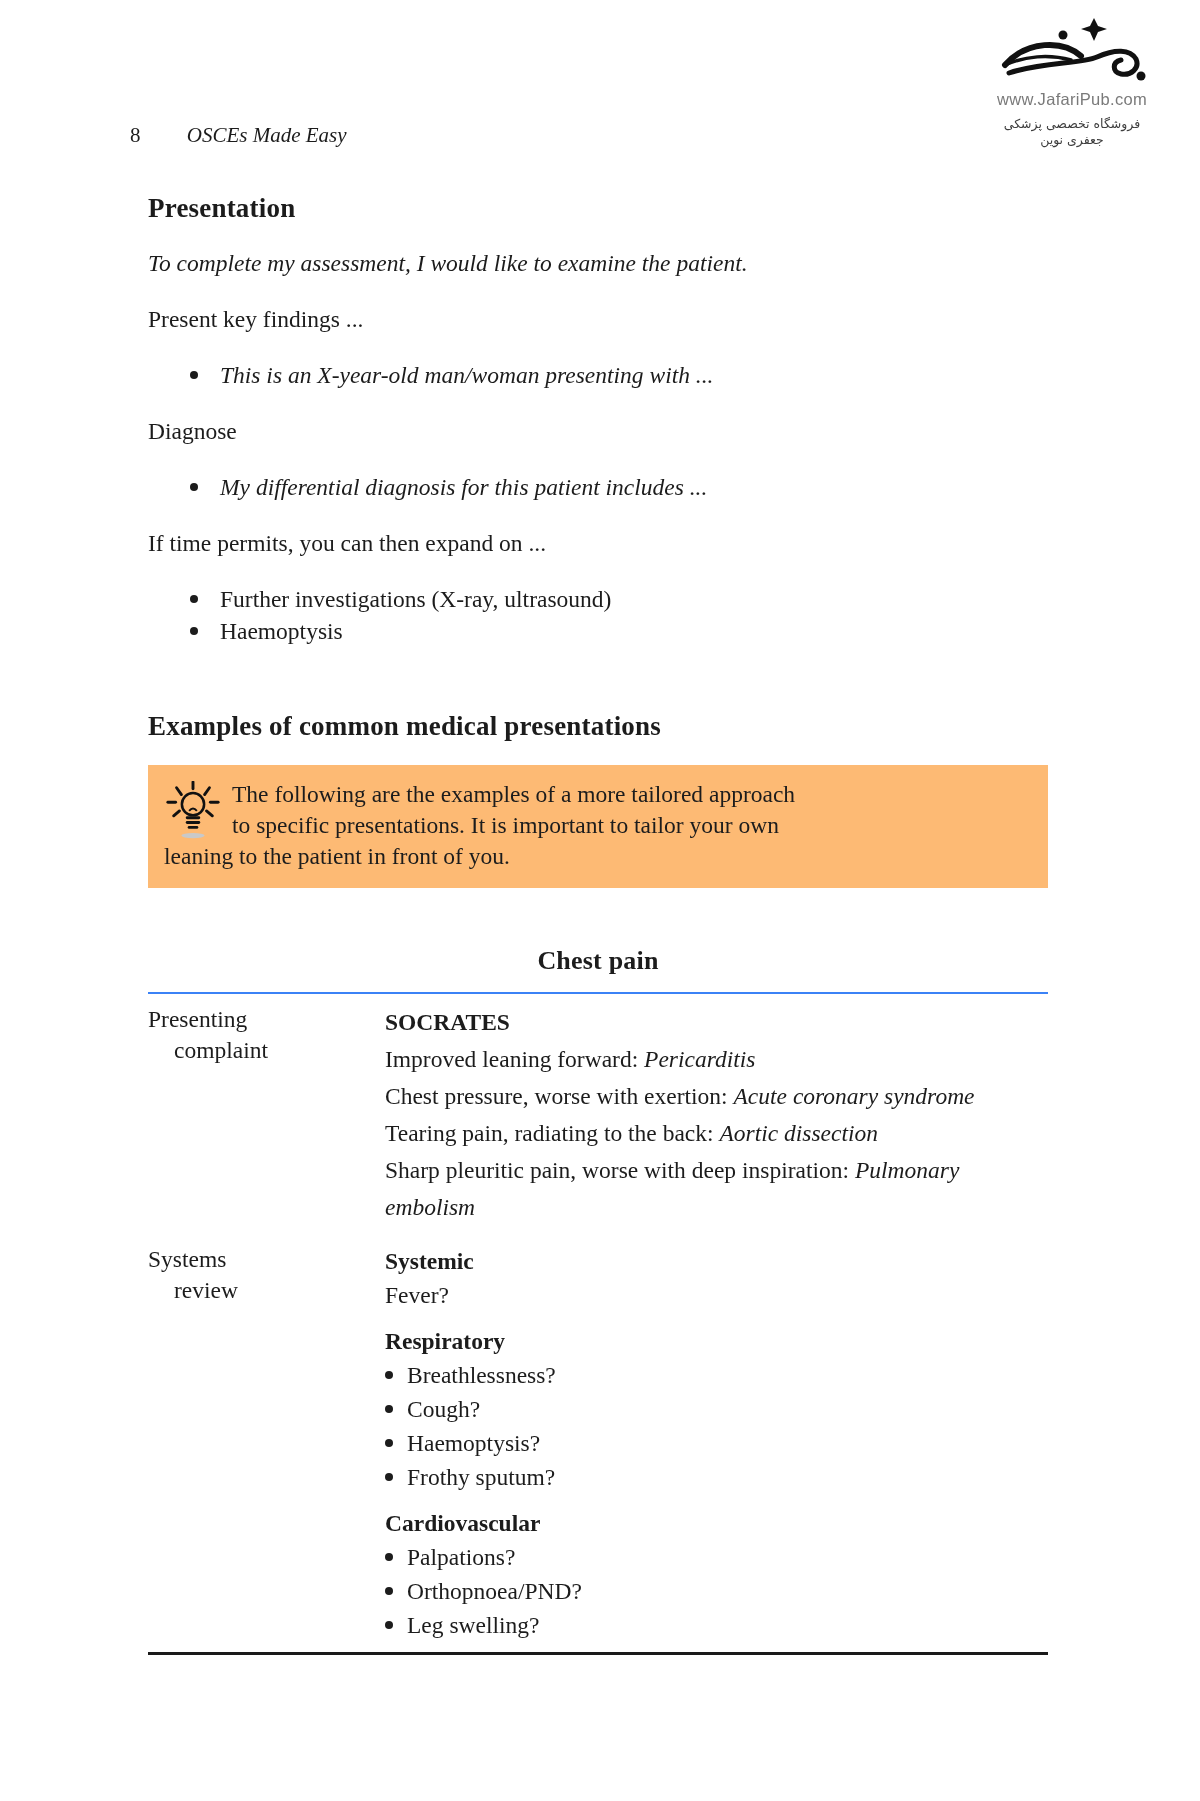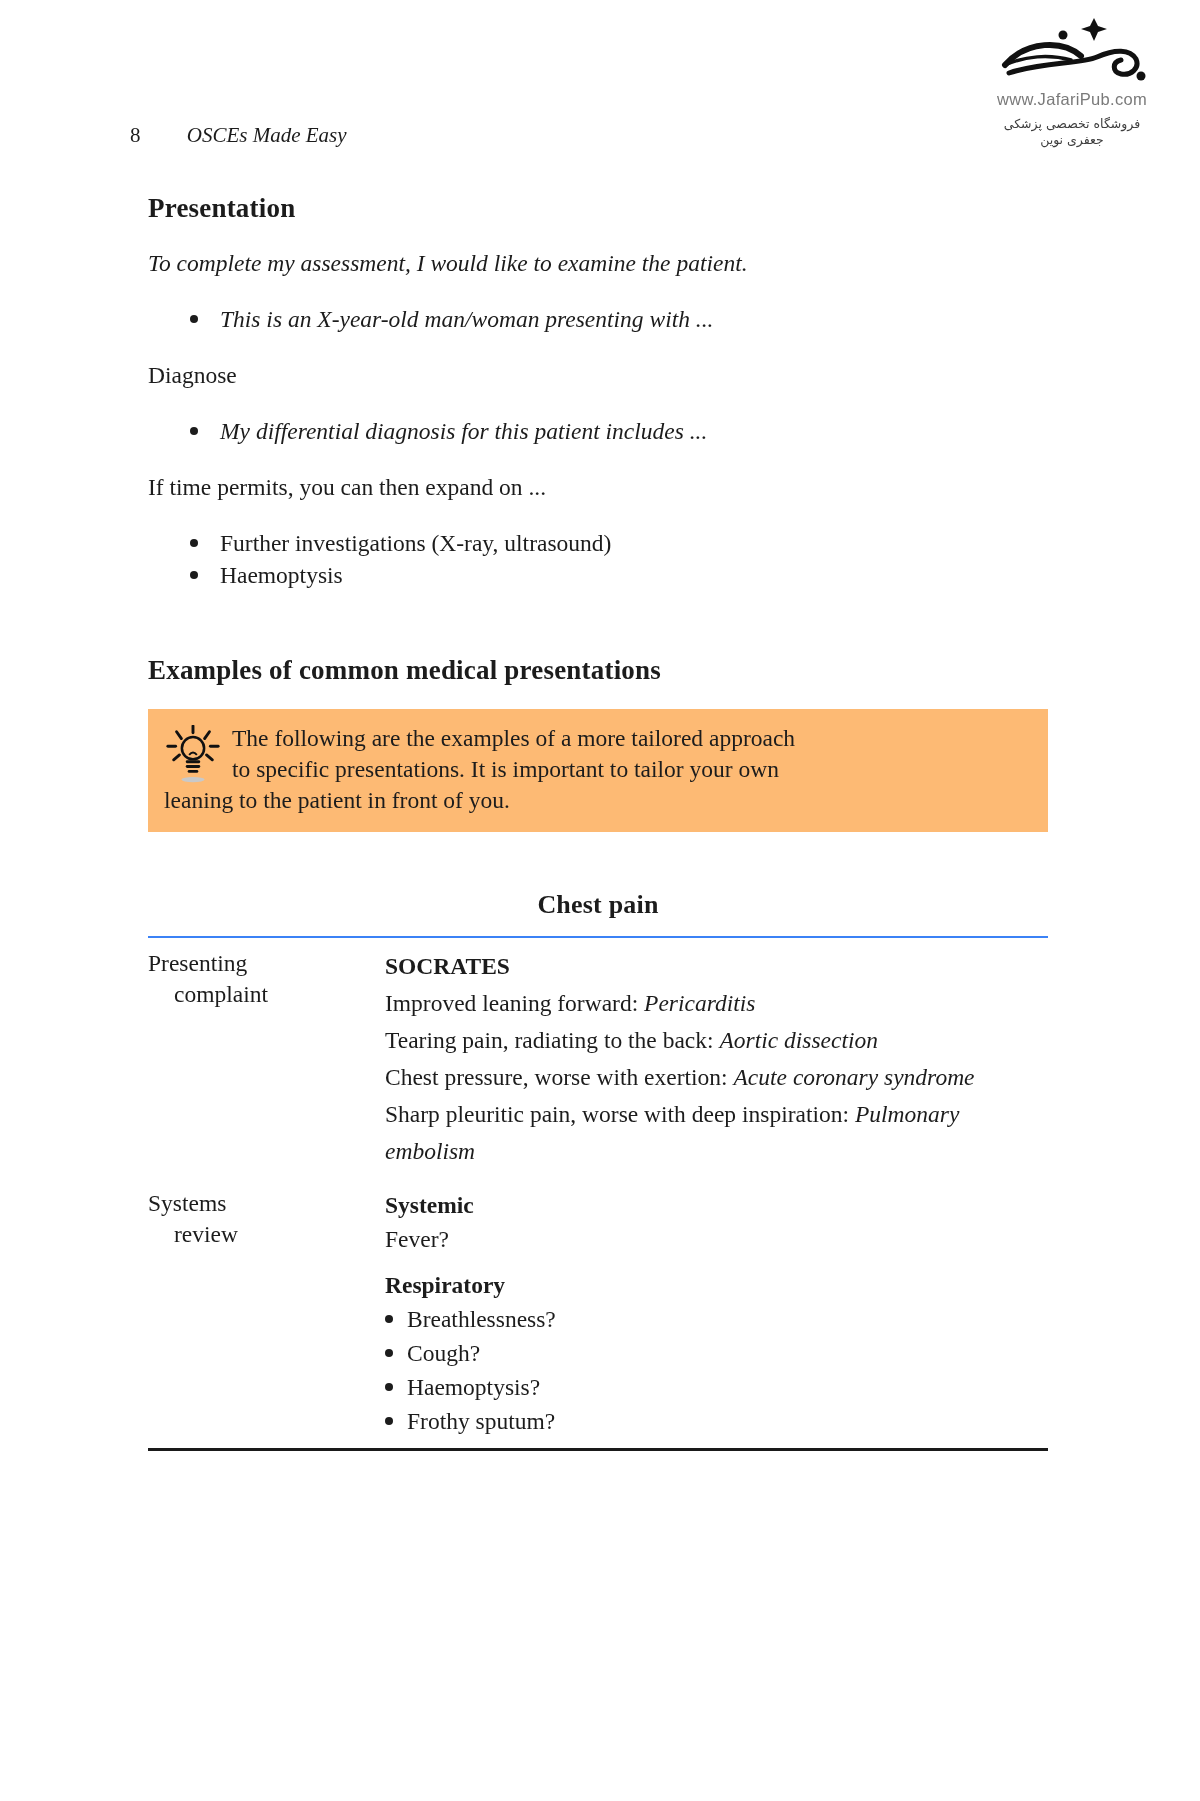--- a/index.html
+++ b/index.html
@@ -105,20 +105,21 @@
   <div class="content">
 
     <div class="running-header">
       <span class="pg-num">8</span>
       <span class="book-title">OSCEs Made Easy</span>
     </div>
 
     <div class="h1">Presentation</div>
     <p class="italic intro">To complete my assessment, I would like to examine the patient.</p>
 
+    <p class="lead">Present key findings ...</p>
     <div class="main-bullet">
       <span class="dot"></span>
       <span class="italic">This is an X-year-old man/woman presenting with ...</span>
     </div>
 
     <p class="lead">Diagnose</p>
     <div class="main-bullet">
       <span class="dot"></span>
       <span class="italic">My differential diagnosis for this patient includes ...</span>
     </div>
@@ -167,22 +168,22 @@
     <div class="tbl">
 
       <div class="t-row">
         <div class="t-label">
           <div>Presenting</div>
           <div class="l2">complaint</div>
         </div>
         <div class="t-content r1">
           <div class="t-h">SOCRATES</div>
           <div><span>Improved leaning forward: </span><span class="italic">Pericarditis</span></div>
+          <div><span>Chest pressure, worse with exertion: </span><span class="italic">Acute coronary syndrome</span></div>
           <div><span>Tearing pain, radiating to the back: </span><span class="italic">Aortic dissection</span></div>
-          <div><span>Chest pressure, worse with exertion: </span><span class="italic">Acute coronary syndrome</span></div>
           <div><span>Sharp pleuritic pain, worse with deep inspiration: </span><span class="italic">Pulmonary embolism</span></div>
         </div>
       </div>
 
       <div class="t-row second">
         <div class="t-label">
           <div>Systems</div>
           <div class="l2">review</div>
         </div>
         <div class="t-content r2">
@@ -193,19 +194,25 @@
           </div>
 
           <div class="group">
             <div class="t-h">Respiratory</div>
             <div class="g-bullet"><span class="dot2"></span><span>Breathlessness?</span></div>
             <div class="g-bullet"><span class="dot2"></span><span>Cough?</span></div>
             <div class="g-bullet"><span class="dot2"></span><span>Haemoptysis?</span></div>
             <div class="g-bullet"><span class="dot2"></span><span>Frothy sputum?</span></div>
           </div>
 
+          <div class="group">
+            <div class="t-h">Cardiovascular</div>
+            <div class="g-bullet"><span class="dot2"></span><span>Palpations?</span></div>
+            <div class="g-bullet"><span class="dot2"></span><span>Orthopnoea/PND?</span></div>
+            <div class="g-bullet"><span class="dot2"></span><span>Leg swelling?</span></div>
+          </div>
 
         </div>
       </div>
 
     </div>
   </div>
 </div>
 
 </body></html>

